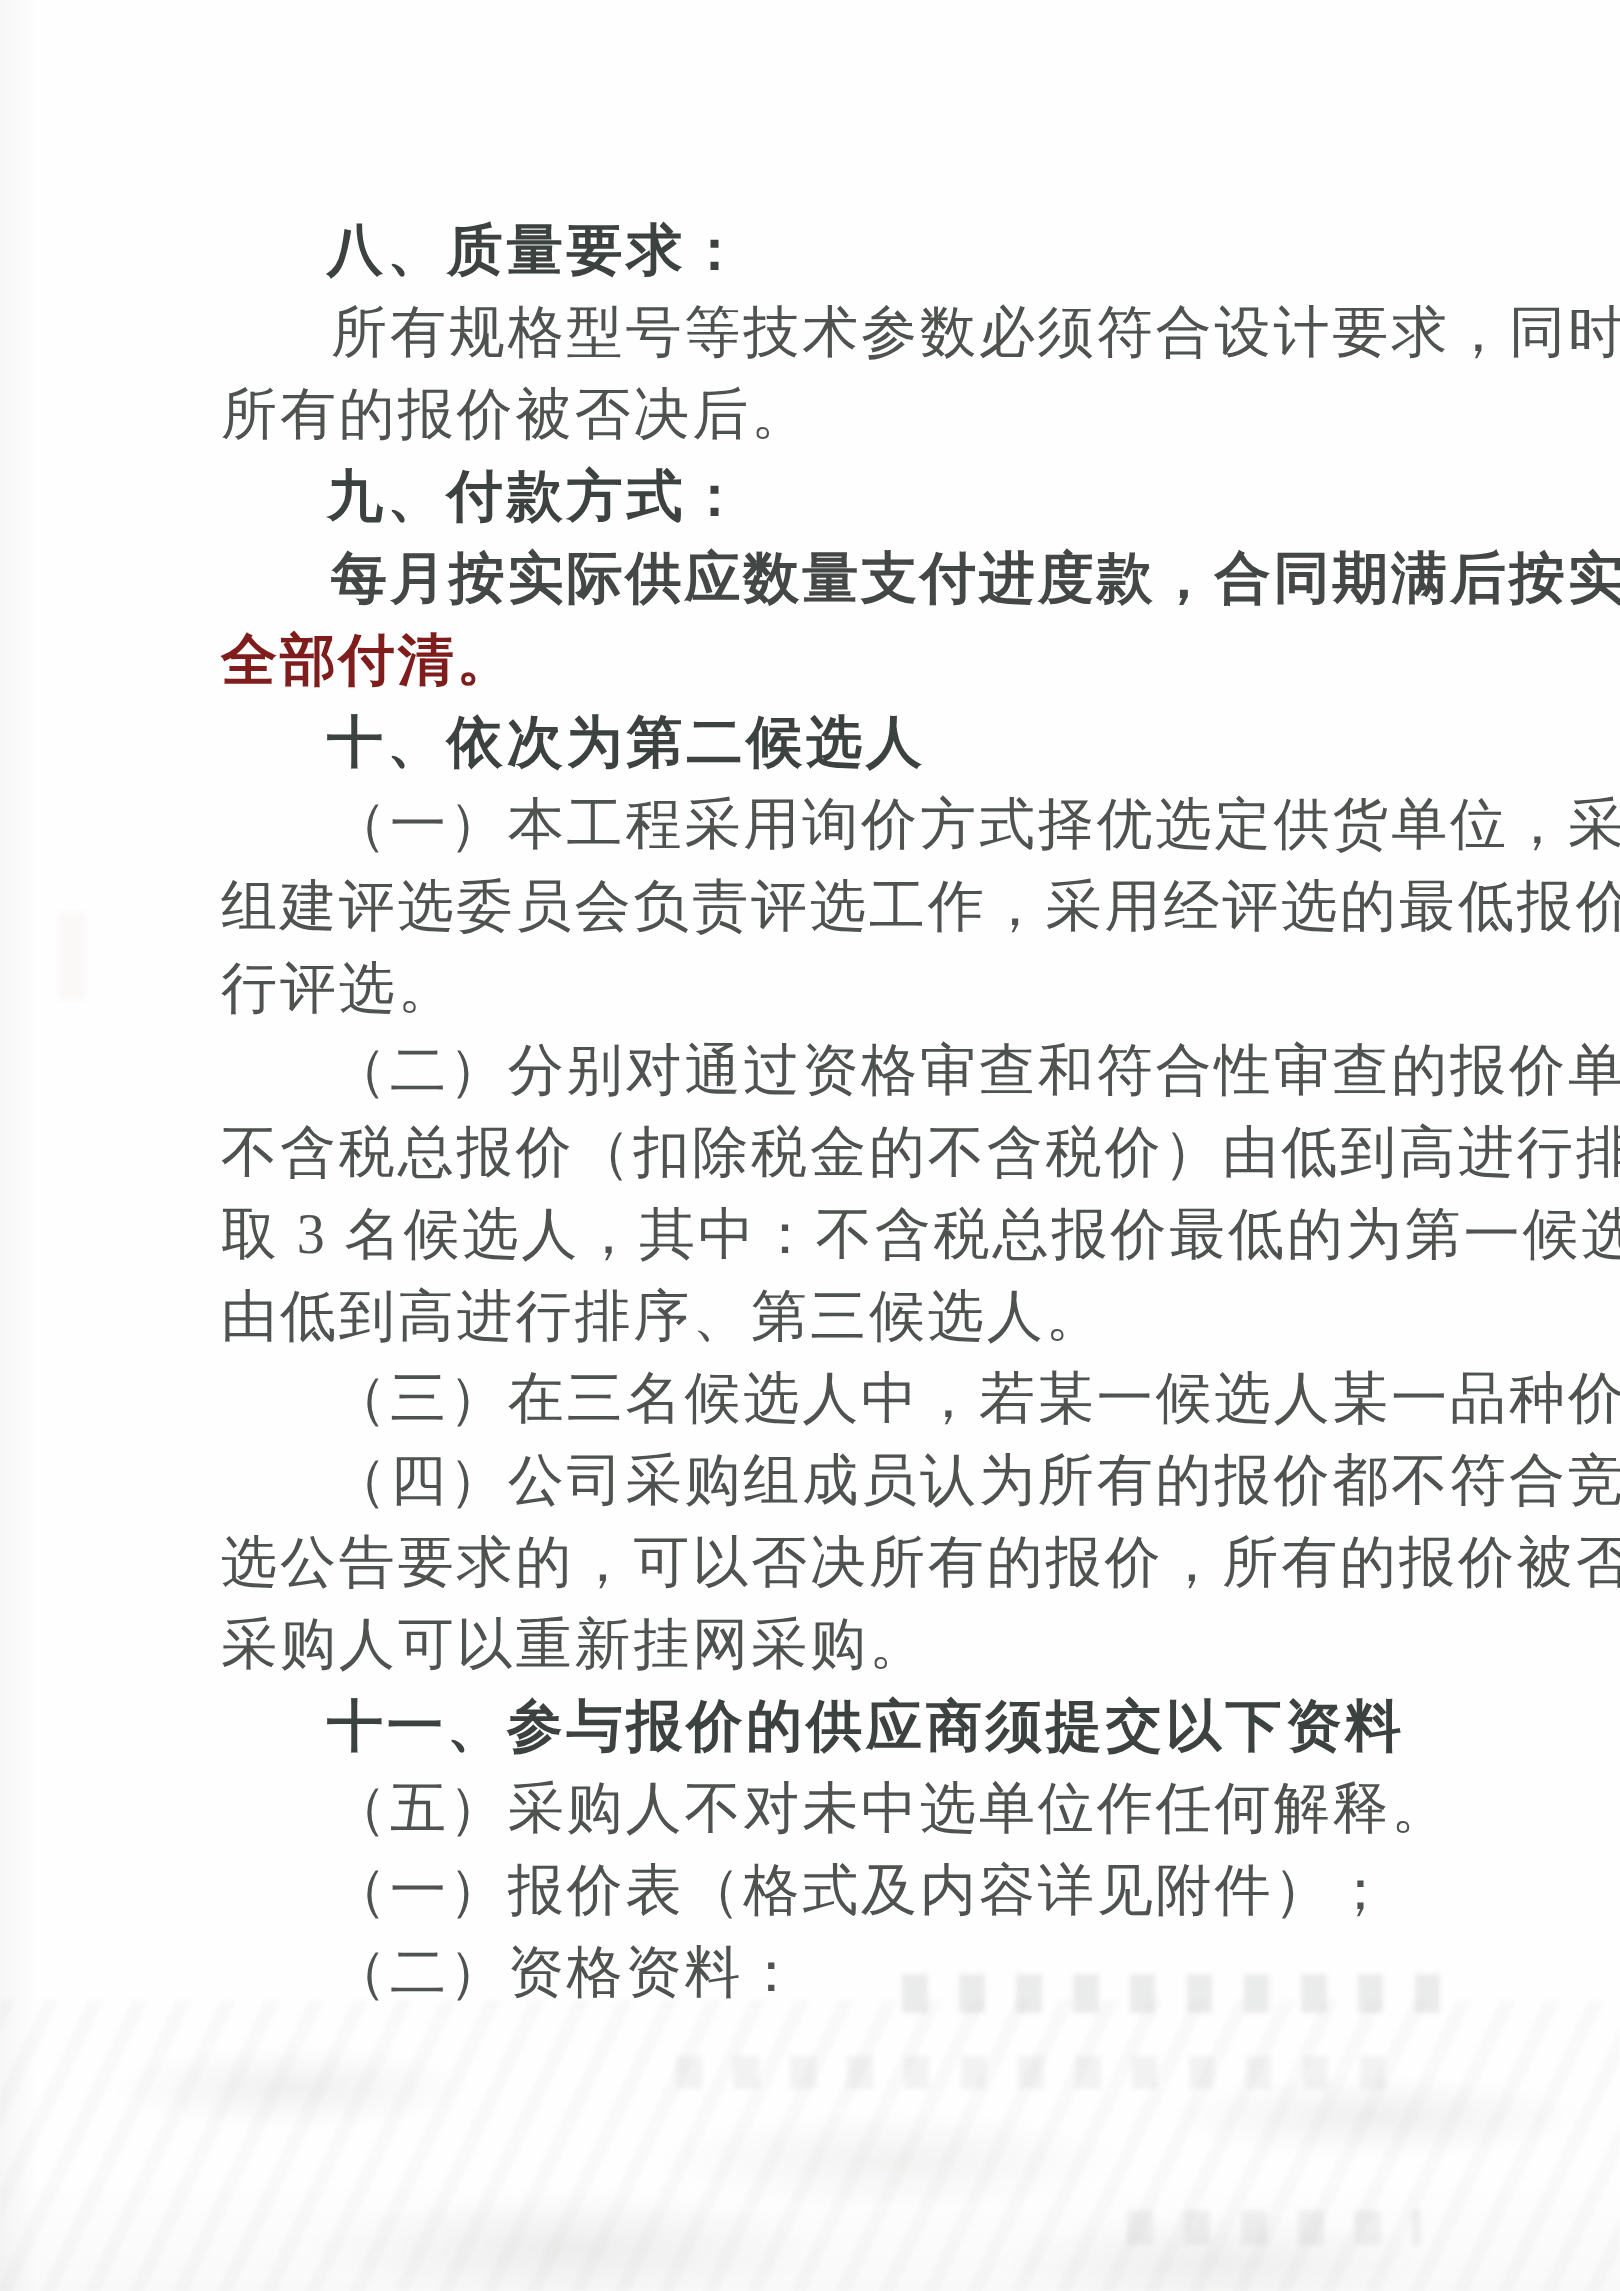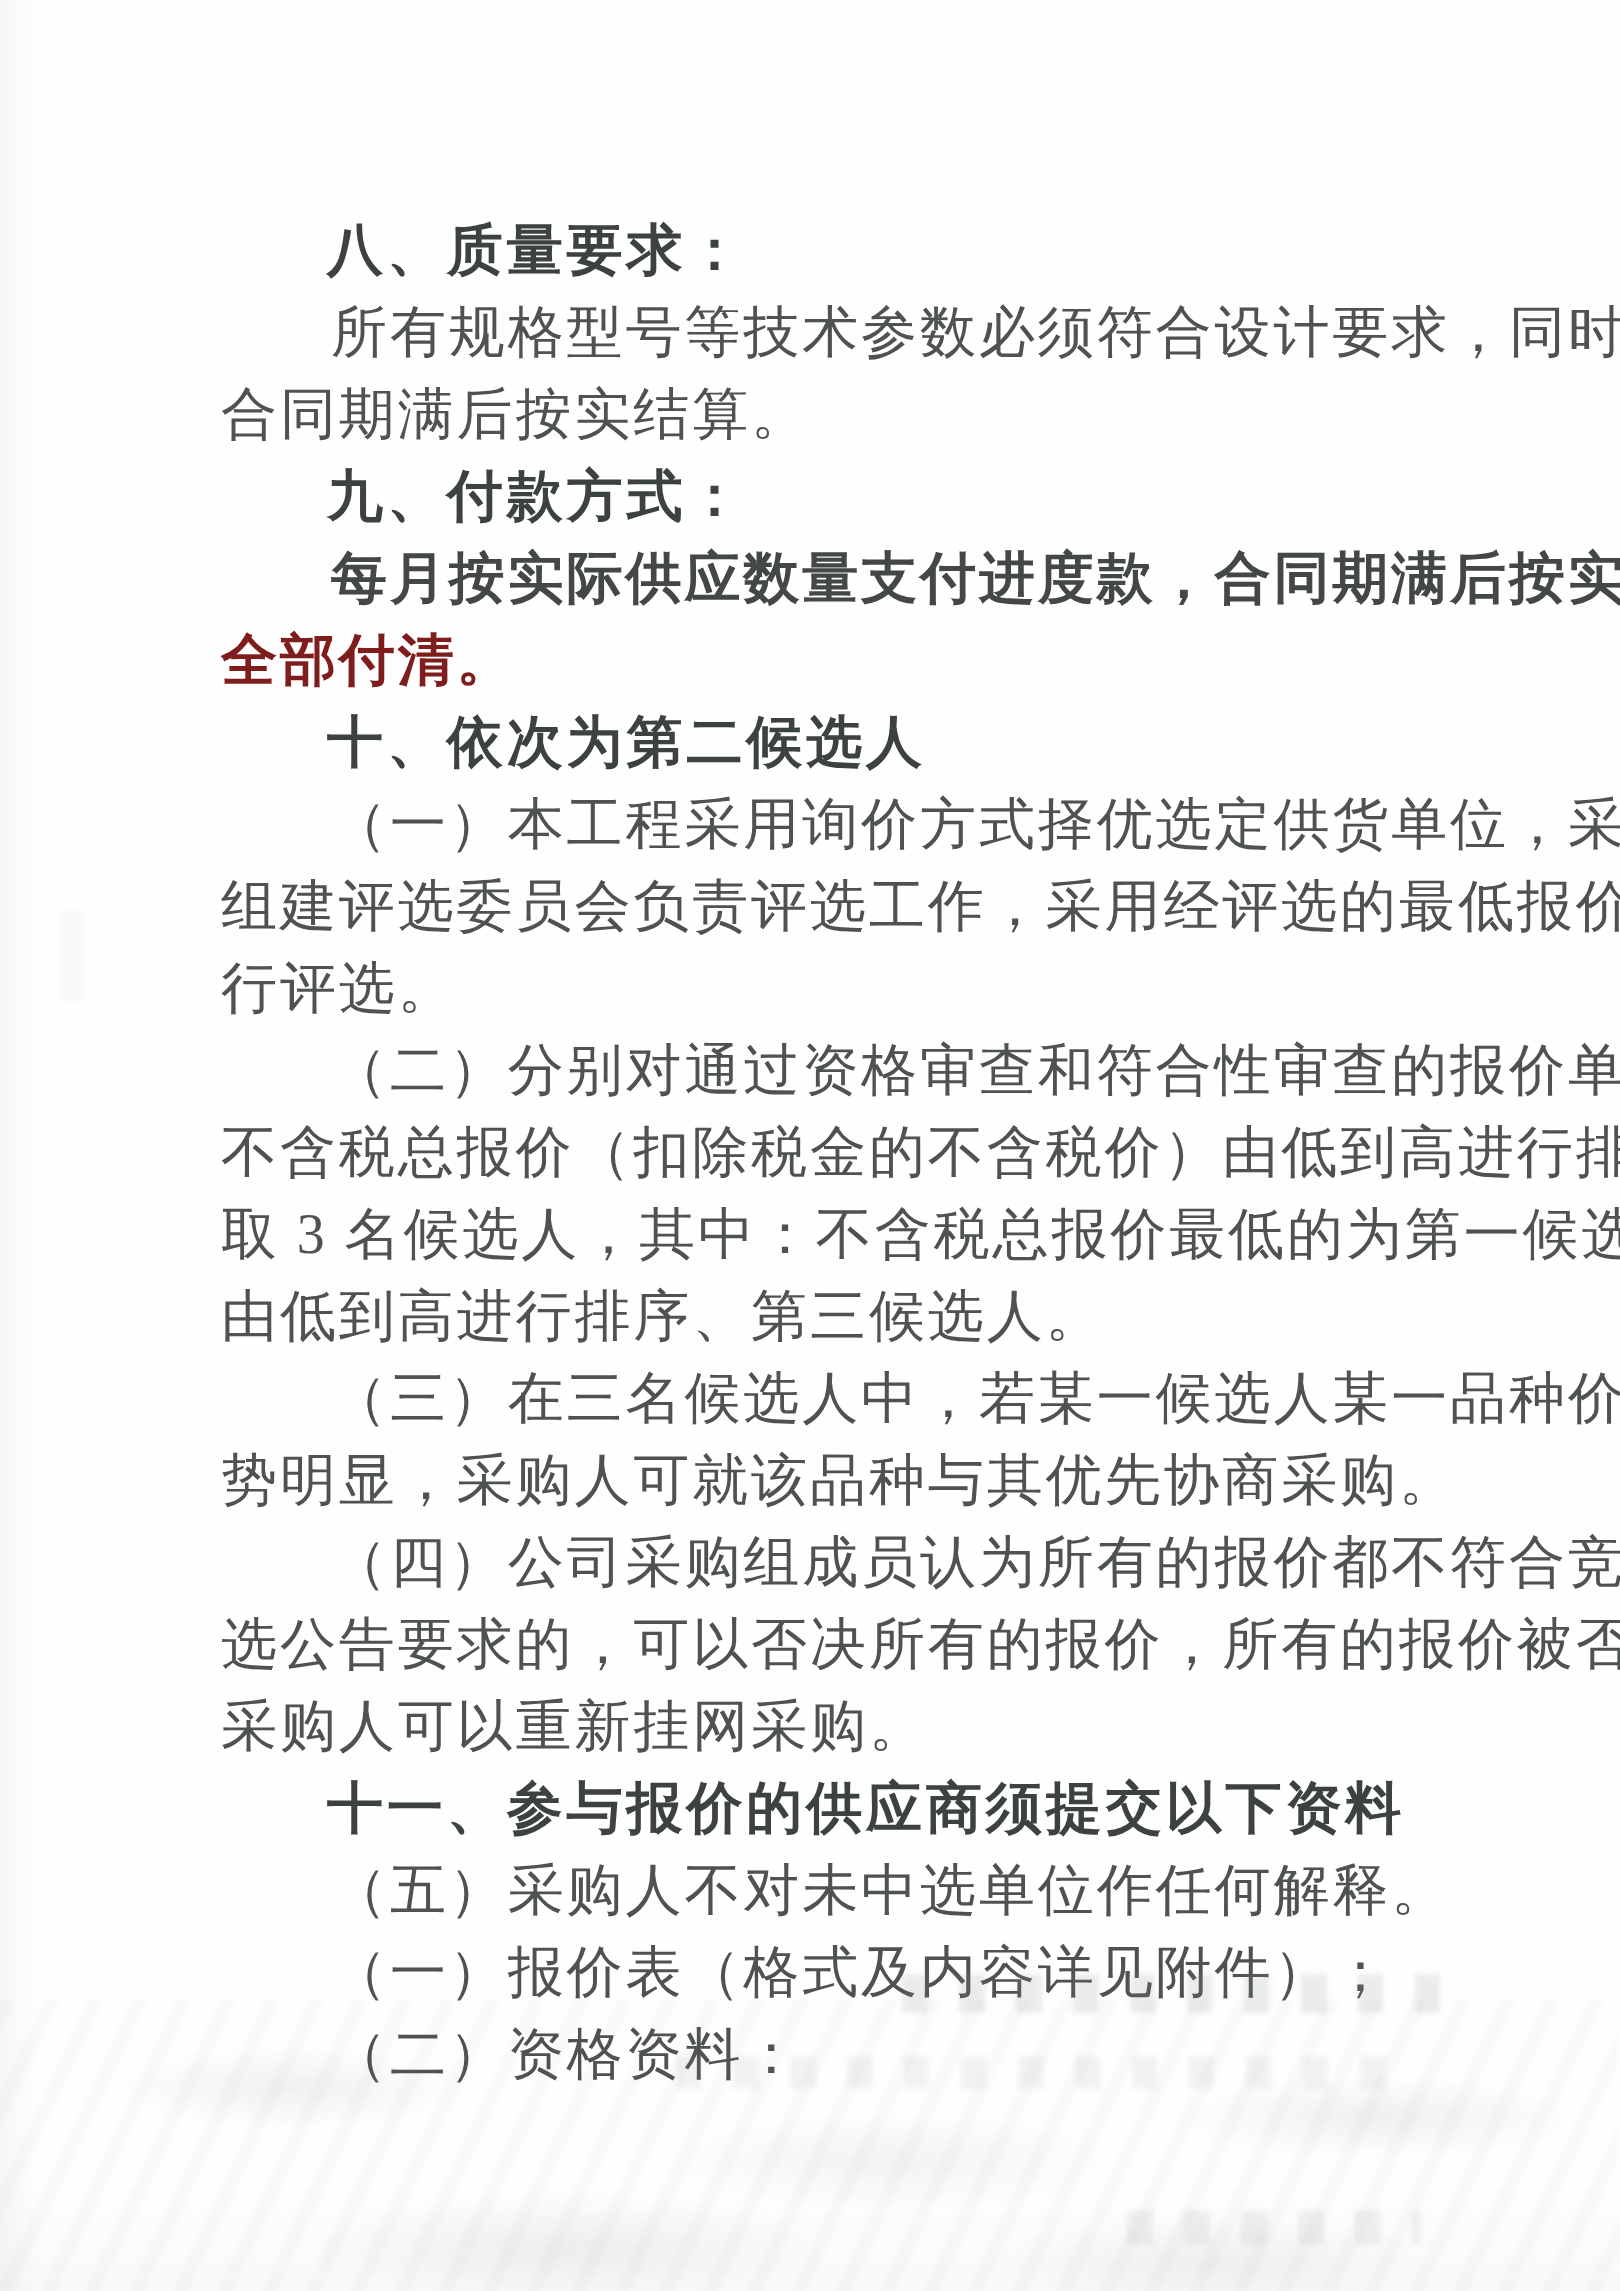--- a/index.html
+++ b/index.html
@@ -89,34 +89,33 @@
   .bleed.b4 { left: 59px;   top: 912px;  width: 25.5px;  height: 88px; opacity: 0.07;
               background: #d8b9ae; }
 </style>
 </head>
 <body>
 
 <div class="page">
   <div class="textblock">
       <div class="line heading">八、质量要求：</div>
       <div class="line body-first">所有规格型号等技术参数必须符合设计要求，同时应符</div>
-      <div class="line body">合同期满后按实结算。</div>
+      <div class="line body">所有的报价被否决后。</div>
       <div class="line heading">九、付款方式：</div>
       <div class="line body-first-strong">每月按实际供应数量支付进度款，合同期满后按实结算</div>
       <div class="line body-strong">全部付清。</div>
       <div class="line heading">十、依次为第二候选人</div>
       <div class="line body-first">（一）本工程采用询价方式择优选定供货单位，采购方</div>
       <div class="line body">组建评选委员会负责评选工作，采用经评选的最低报价法进</div>
       <div class="line body">行评选。</div>
       <div class="line body-first">（二）分别对通过资格审查和符合性审查的报价单位按</div>
       <div class="line body">不含税总报价（扣除税金的不含税价）由低到高进行排序，</div>
       <div class="line body">取 3 名候选人，其中：不含税总报价最低的为第一候选人，</div>
       <div class="line body">由低到高进行排序、第三候选人。</div>
       <div class="line body-first">（三）在三名候选人中，若某一候选人某一品种价格优</div>
-      <div class="line body">势明显，采购人可就该品种与其优先协商采购。</div>
       <div class="line body-first">（四）公司采购组成员认为所有的报价都不符合竞价比</div>
       <div class="line body">选公告要求的，可以否决所有的报价，所有的报价被否决后，</div>
       <div class="line body">采购人可以重新挂网采购。</div>
       <div class="line heading">十一、参与报价的供应商须提交以下资料</div>
       <div class="line body-first">（五）采购人不对未中选单位作任何解释。</div>
       <div class="line body-first">（一）报价表（格式及内容详见附件）；</div>
       <div class="line body-first">（二）资格资料：</div>
     </div>
   <div class="scan-noise-bottom"></div>
   <div class="bleed b1"></div>

